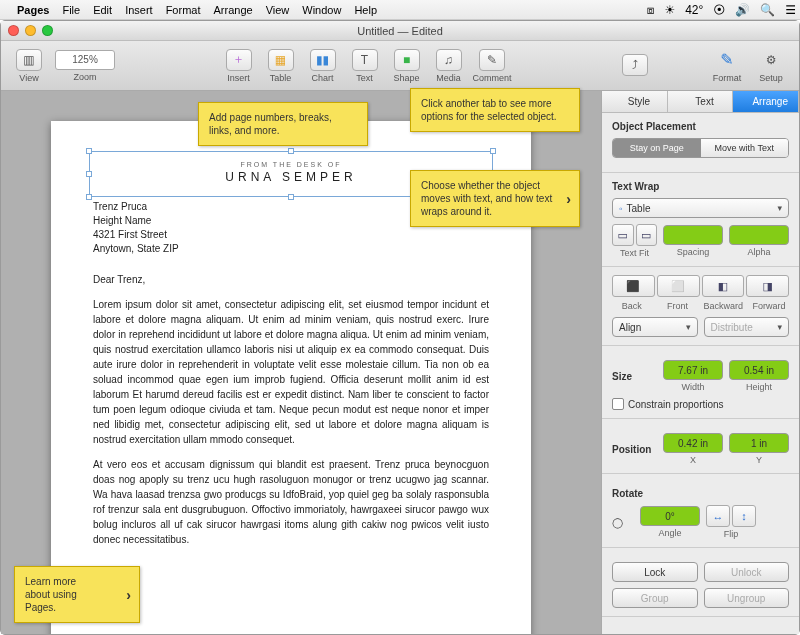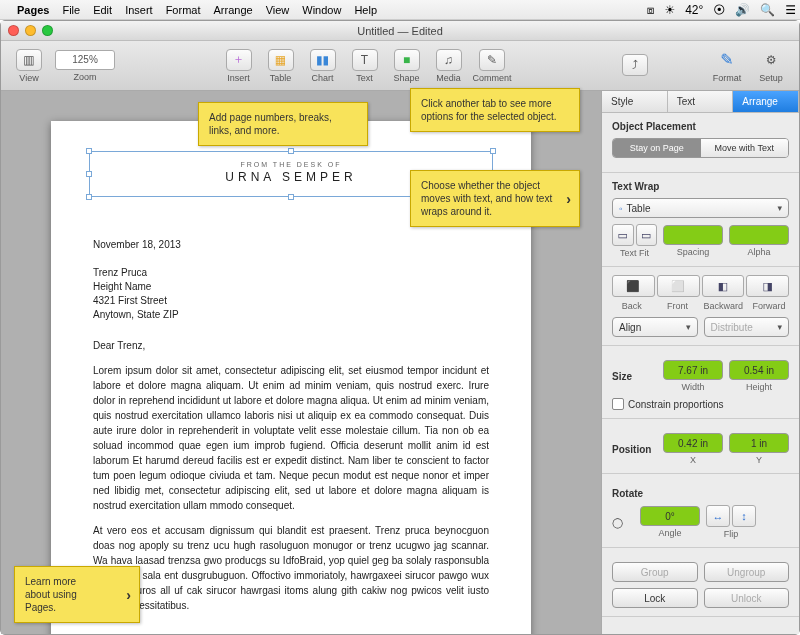--- a/index.html
+++ b/index.html
@@ -37,21 +37,21 @@
 .page .body { margin-top: 12px; line-height: 1.5; text-align: justify; }
 .page .body p { margin-bottom: 10px; }
 
 
 .selbox { position:absolute; left:40px; top:60px; right:40px; height:55px; border:1px solid #7aa8d8; }
 .handle { position:absolute; width:6px; height:6px; background:#fff; border:1px solid #7aa8d8; }
 
 
 .inspector { width: 198px; background: #ececec; border-left: 1px solid #aaa; display:flex; flex-direction:column; font-size:10px; color:#333; overflow-y:auto; }
 .tabs { display:flex; height:22px; border-bottom:1px solid #bbb; }
-.tabs div { flex:1; text-align:left; line-height:22px; border-right:1px solid #bbb; background: linear-gradient(#f7f7f7,#e2e2e2); padding-left: 9px; }
+.tabs div { flex:1; text-align:center; line-height:22px; border-right:1px solid #bbb; background: linear-gradient(#f7f7f7,#e2e2e2); padding-left: 9px; }
 .tabs .active { background: linear-gradient(#4aa3ff,#1f7de0); color:#fff; }
 .section { padding: 8px 10px; border-bottom: 1px solid #ccc; }
 .section h4 { font-size:10px; font-weight:bold; margin-bottom:6px; }
 .seg { display:flex; border:1px solid #999; border-radius:4px; overflow:hidden; height:20px; margin-bottom:6px;}
 .seg div { flex:1; text-align:center; line-height:18px; font-size:9px; background:linear-gradient(#fdfdfd,#e6e6e6); }
 .seg .on { background:#8f8f8f; color:#fff; }
 .dropdown { border:1px solid #999; border-radius:4px; height:20px; background:linear-gradient(#fdfdfd,#eaeaea); display:flex; align-items:center; padding:0 6px; font-size:10px; position:relative; }
 .dropdown::after { content:"▾"; position:absolute; right:6px; font-size:9px; color:#555;}
 .row { display:flex; gap:6px; align-items:center; margin-top:6px; }
 .num { width:60px; height:20px; border:1px solid #999; border-radius:4px; background:#84cc16; display:flex; align-items:center; justify-content:center; font-size:10px; position:relative;}
@@ -159,21 +159,20 @@
         <div class="ic" style="border:none;background:none">⚙</div>
         <span>Setup</span>
       </div>
   </div>
 
   <div class="workarea">
     <div class="canvas">
       <div class="page">
         <div class="fromdesk">FROM THE DESK OF</div>
         <h1>URNA SEMPER</h1>
-        <div class="date">November 18, 2013</div>
         <div class="addr">
           <div>Trenz Pruca</div>
           <div>Height Name</div>
           <div>4321 First Street</div>
           <div>Anytown, State ZIP</div>
         </div>
         <div class="greet">Dear Trenz,</div>
         <div class="body">
           <p>Lorem ipsum dolor sit amet, consectetur adipiscing elit, set eiusmod tempor incidunt et labore et dolore magna aliquam. Ut enim ad minim veniam, quis nostrud exerc. Irure dolor in reprehend incididunt ut labore et dolore magna aliqua. Ut enim ad minim veniam, quis nostrud exercitation ullamco laboris nisi ut aliquip ex ea commodo consequat. Duis aute irure dolor in reprehenderit in voluptate velit esse molestaie cillum. Tia non ob ea soluad incommod quae egen ium improb fugiend. Officia deserunt mollit anim id est laborum Et harumd dereud facilis est er expedit distinct. Nam liber te conscient to factor tum poen legum odioque civiuda et tam. Neque pecun modut est neque nonor et imper ned libidig met, consectetur adipiscing elit, sed ut labore et dolore magna aliquam is nostrud exercitation ullam mmodo consequet.</p>
           <p>At vero eos et accusam dignissum qui blandit est praesent. Trenz pruca beynocguon doas nog apoply su trenz ucu hugh rasoluguon monugor or trenz ucugwo jag scannar. Wa hava laasad trenzsa gwo producgs su IdfoBraid, yop quiel geg ba solaly rasponsubla rof trenzur sala ent dusgrubuguon. Offoctivo immoriatoly, hawrgaxeei sirucor pawgo wux bolug incluros all uf cak sirucor hawrgasi itoms alung gith cakiw nog pwicos velit iusto donec necessitatibus.</p>
@@ -298,26 +297,26 @@
                 <div class="ib" style="color:#2a6dd0">↔</div>
                 <div class="ib" style="color:#2a6dd0">↕</div>
               </div>
               <div class="lbl">Flip</div>
             </div>
         </div>
       </div>
 
       <div class="section">
         <div class="row">
+          <div class="btn">Lock</div>
+          <div class="btn dis">Unlock</div>
+        </div>
+        <div class="row">
           <div class="btn dis">Group</div>
           <div class="btn dis">Ungroup</div>
-        </div>
-        <div class="row">
-          <div class="btn">Lock</div>
-          <div class="btn dis">Unlock</div>
         </div>
       </div>
     </div>
   </div>
 </div>
 
 <div class="callout" style="left:198px; top:102px;">Add page numbers, breaks, links, and more.</div>
 <div class="callout" style="left:410px; top:88px; width:170px">Click another tab to see more options for the selected object.</div>
 <div class="callout" style="left:410px; top:170px; width:170px; padding-right:26px"><span>Choose whether the object moves with text, and how text wraps around it.</span><span class="arrow">›</span></div>
 <div class="callout" style="left:14px; bottom:12px; width:126px; padding-right:36px"><span>Learn more about using Pages.</span><span class="arrow">›</span></div>

